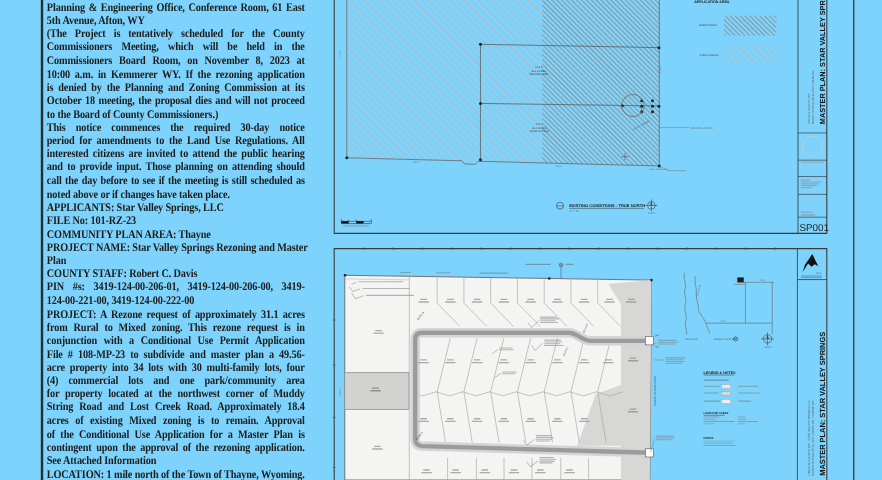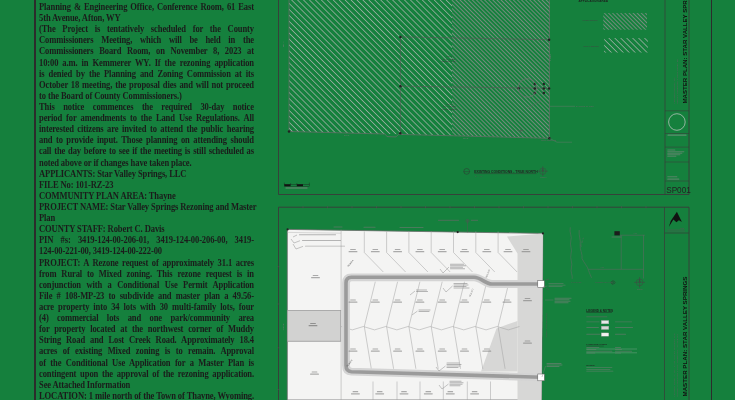--- a/index.html
+++ b/index.html
@@ -1,16 +1,16 @@
 <!DOCTYPE html>
 <html><head>
 <meta charset="utf-8">
 <style>
   html,body { margin:0; padding:0; background:#fff; width:735px; height:400px; overflow:hidden; }
-  #page { position:relative; width:735px; height:400px; background:#15803d;
+  #page { position:relative; width:735px; height:400px; background:#7dd3fc;
           font-family:"Liberation Serif", serif; }
   #col { position:absolute; left:39px; top:1px; width:244.3px; color:#1b1b1b;
          font-size:9.7px; line-height:11.12px; font-weight:bold; letter-spacing:-0.12px; }
   .ln { white-space:nowrap; height:11.12px; transform:scaleX(0.88); transform-origin:0 0; }
   .j  { text-align:justify; text-align-last:justify; }
   svg text { font-family:"Liberation Sans", sans-serif; }
 </style>
 </head>
 <body>
 <div id="page">

